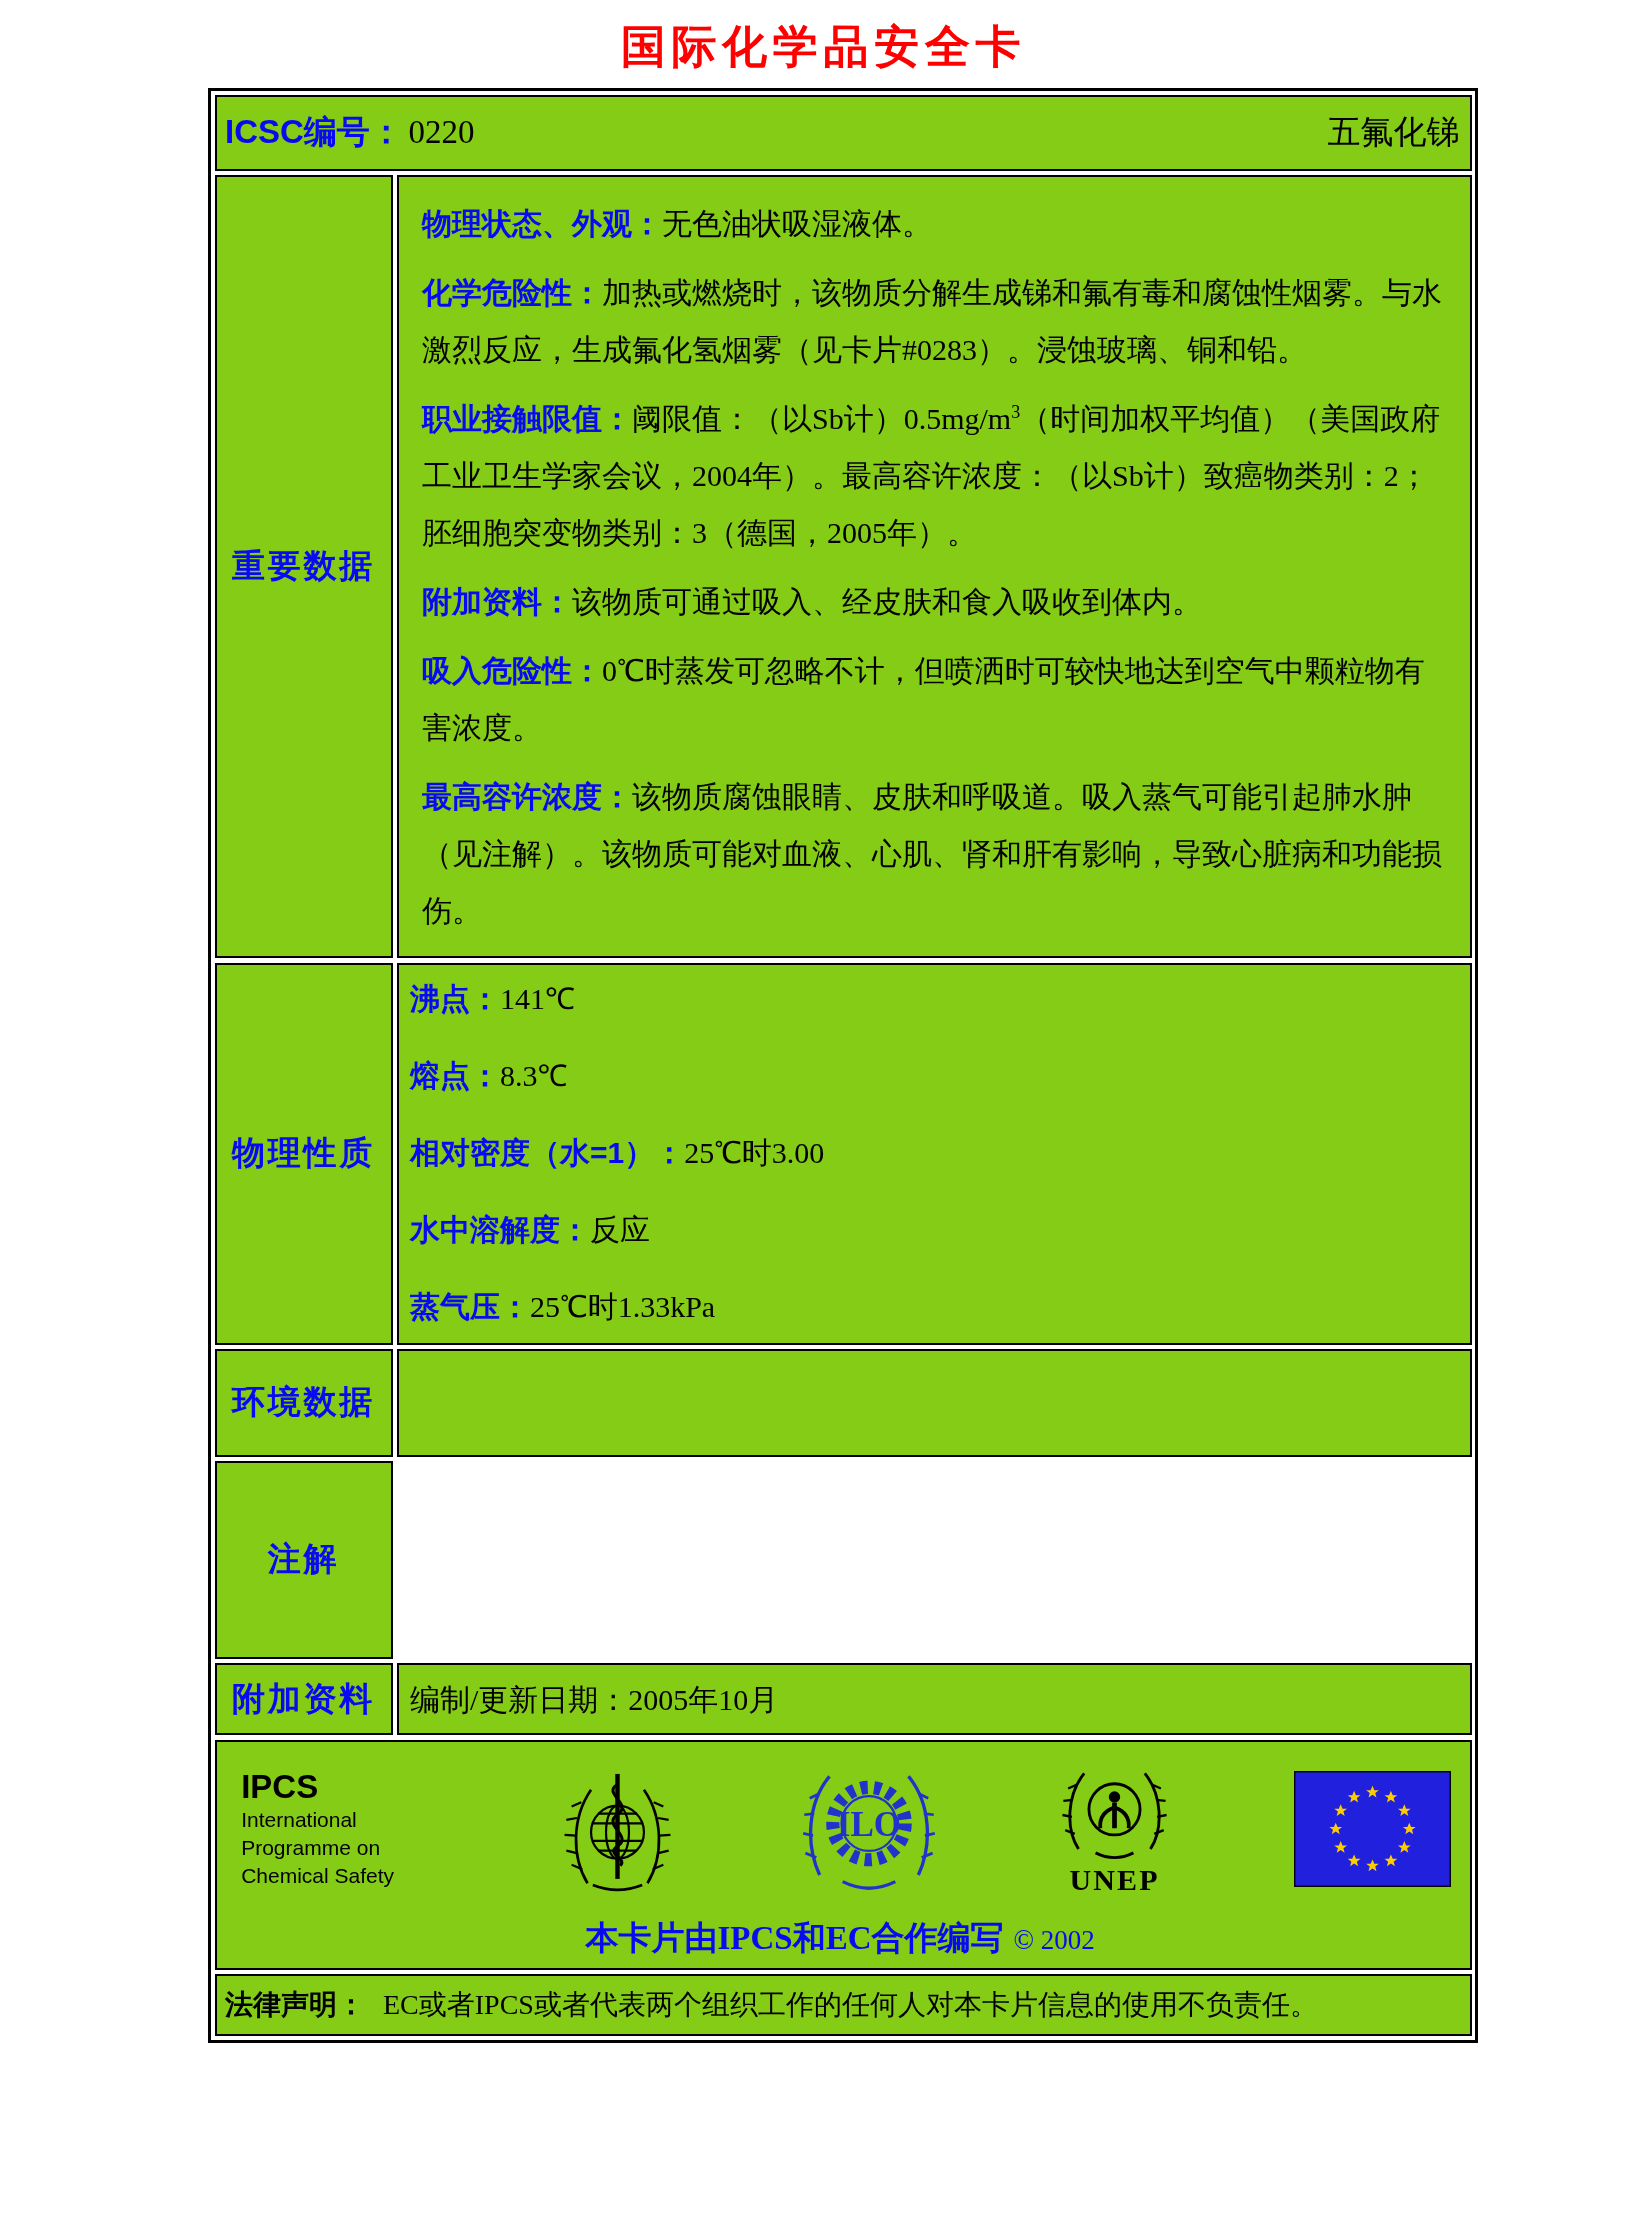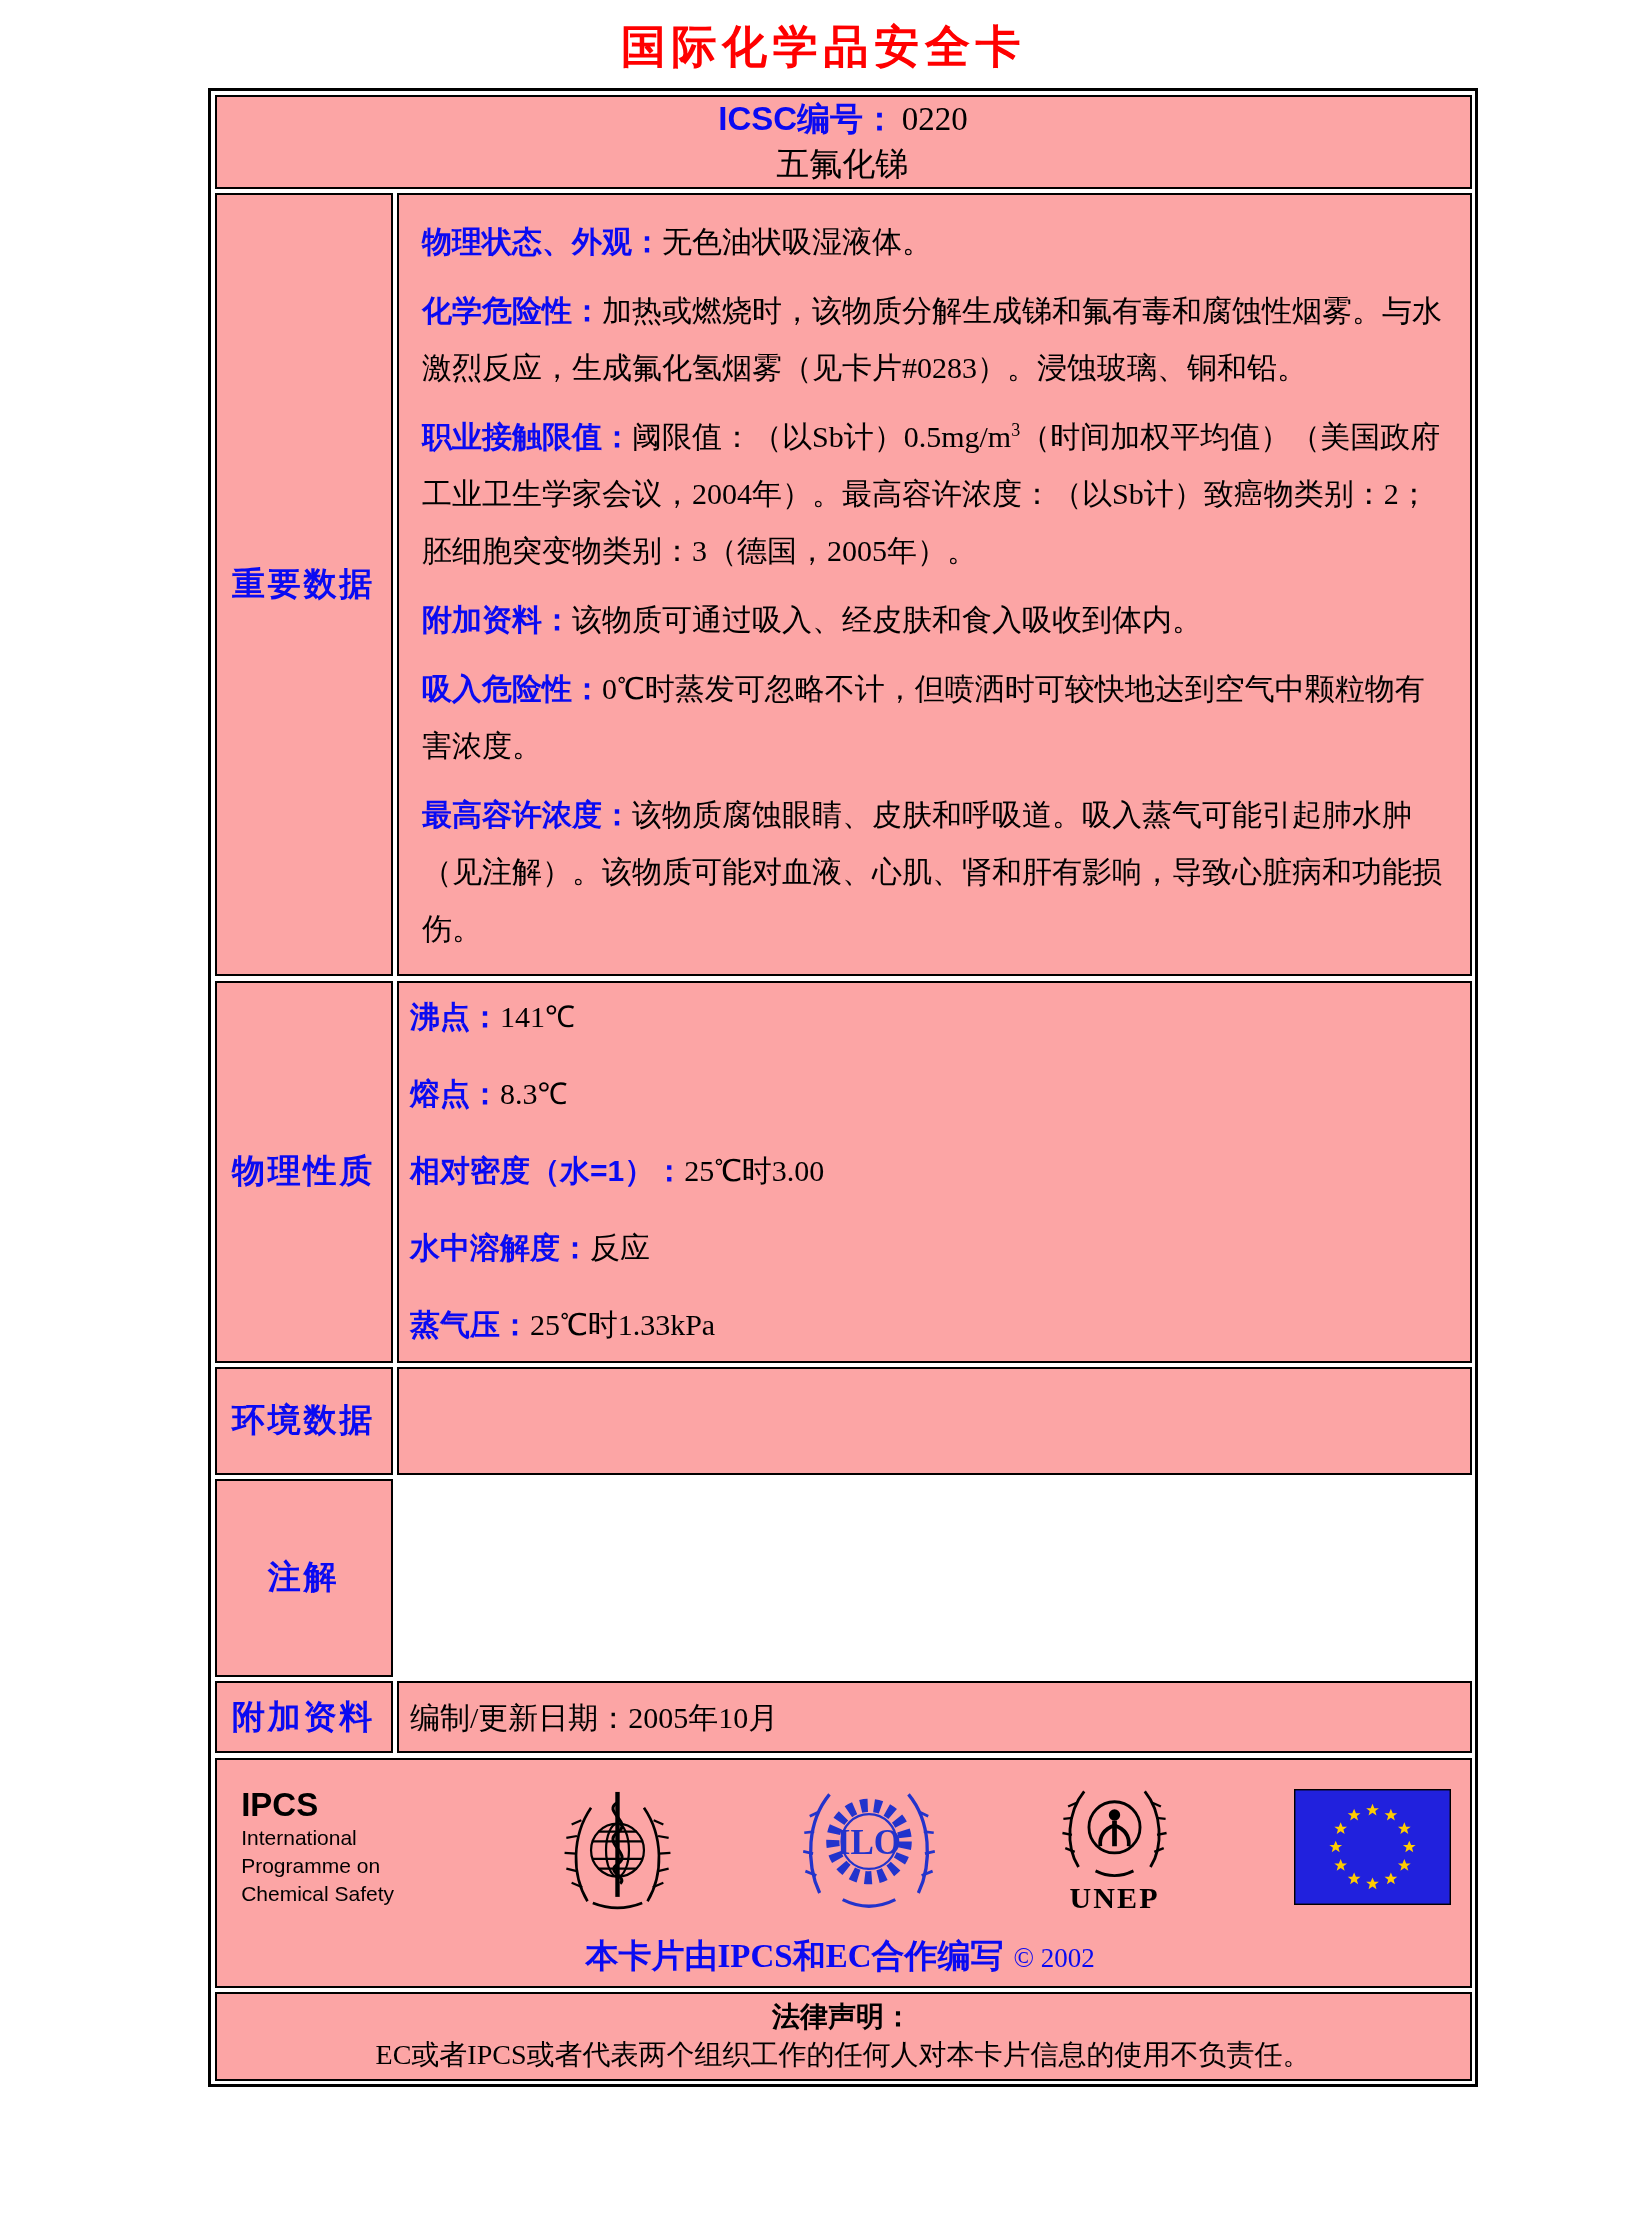--- a/index.html
+++ b/index.html
@@ -14,21 +14,21 @@
     margin:17px 0 11.3px; text-align:center;
     color:var(--red); font-size:45px; font-weight:bold; letter-spacing:5.7px;
     font-family:"Liberation Sans", sans-serif;
   }
   .card {
     margin-left:208px; width:1270px;
     border:3.5px solid #000; padding:3.5px;
     display:flex; flex-direction:column; gap:4.2px;
   }
   .row { display:flex; gap:4.2px; align-items:stretch; }
-  .box { border:2.1px solid #000; background:#fca5a5;flex-direction:column; }
+  .box { border:2.1px solid #000; background:#84cc16; }
   
   .r-header    { min-height:76px; }
   .r-important { min-height:758px; }
   .r-phys      { min-height:382px; }
   .r-env       { min-height:108px; }
   .r-notes     { min-height:198px; }
   .r-add       { min-height:54px;  }
   .r-footer    { min-height:197px; }
   .r-legal     { min-height:62px;  }
 
@@ -59,21 +59,21 @@
   .ipcs-block { width:191px; }
   .ipcs-title { font-family:"Liberation Sans", sans-serif; font-weight:bold; font-size:33px; }
   .ipcs-sub   { font-family:"Liberation Sans", sans-serif; font-size:21px; line-height:28px; }
   .unep-block { display:flex; flex-direction:column; align-items:center; }
   .unep-text  { font-weight:bold; font-size:30px; letter-spacing:2.1px; margin-top:-5.7px; }
   .coop { text-align:center; margin-top:10px; color:var(--blue); }
   .coop-main { font-weight:bold; font-size:33px; }
   .coop-copy { font-size:27px; margin-left:10px;text-align:center; }
 
   .legal-box { flex:1; display:flex; align-items:center; padding:4.2px 8.5px; font-size:28px; }
-  .llabel { font-weight:bold; font-family:"Liberation Sans", sans-serif; margin-right:2px; white-space:nowrap; }
+  .llabel { font-weight:bold; font-family:"Liberation Sans", sans-serif; margin-right:18px; white-space:nowrap; }
 </style>
 </head>
 <body>
 
 <div class="title">国际化学品安全卡</div>
 
 <div class="card">
 
   <div class="row r-header">
     <div class="box header-box">

